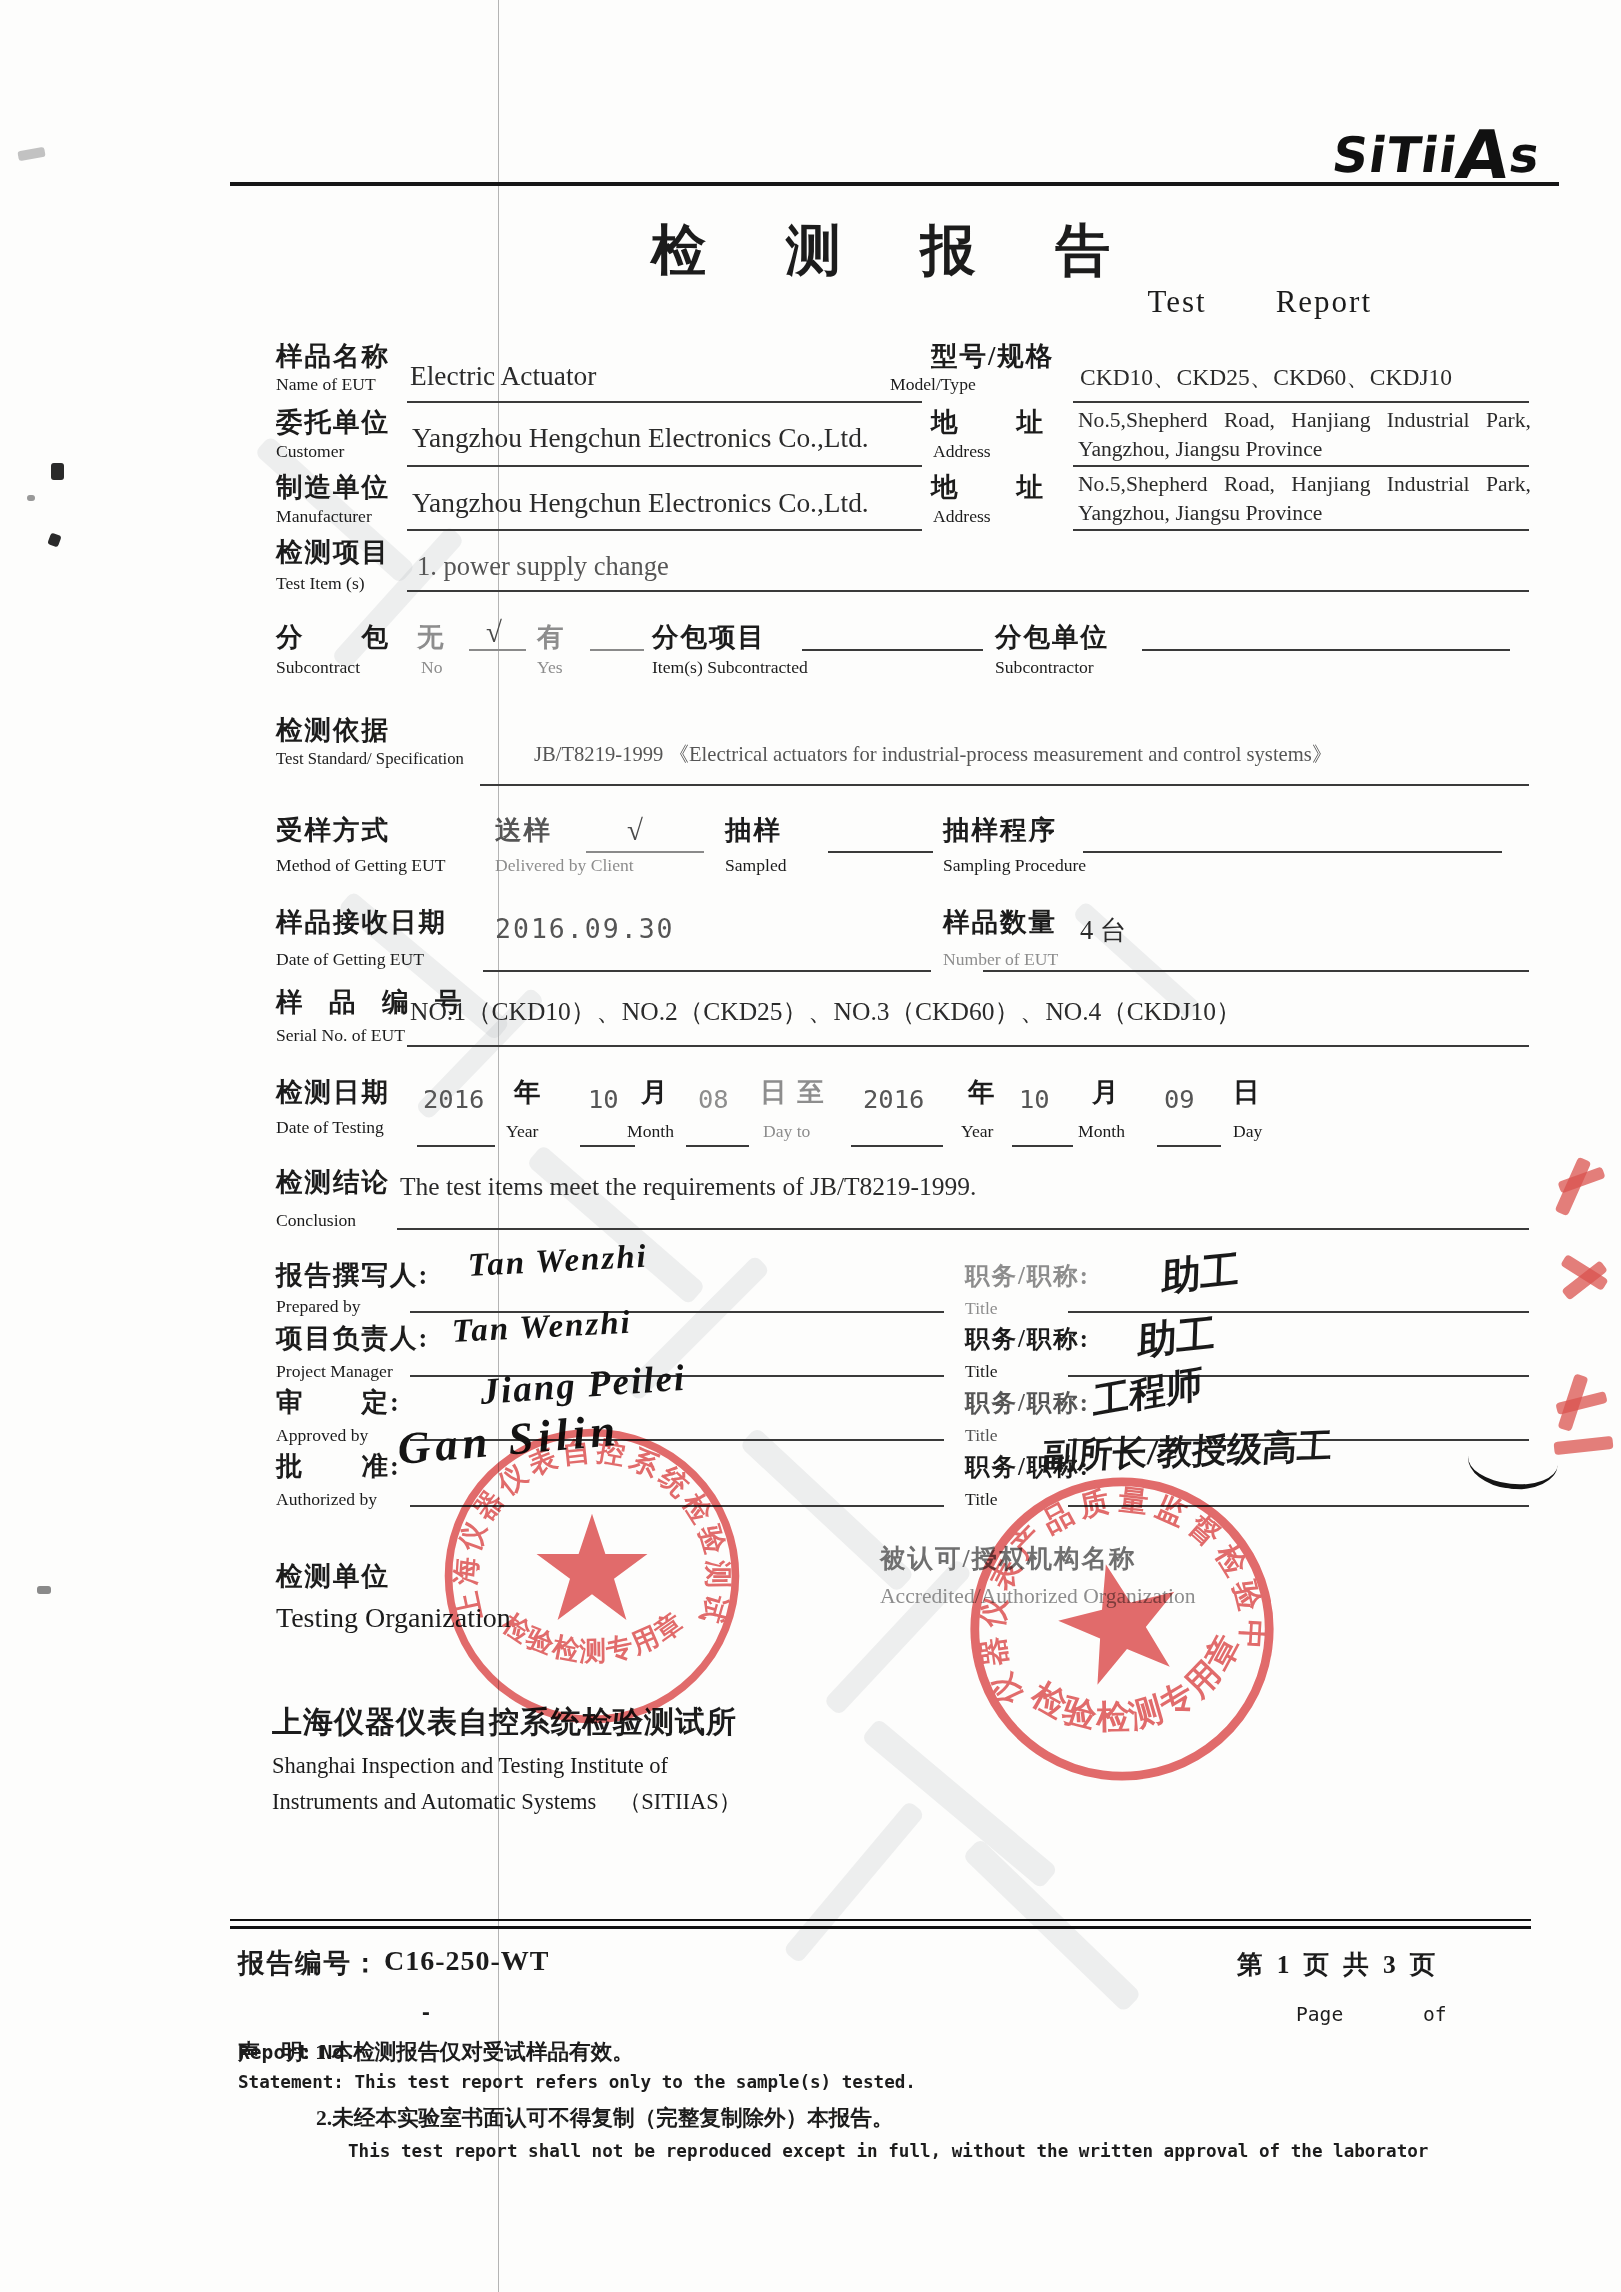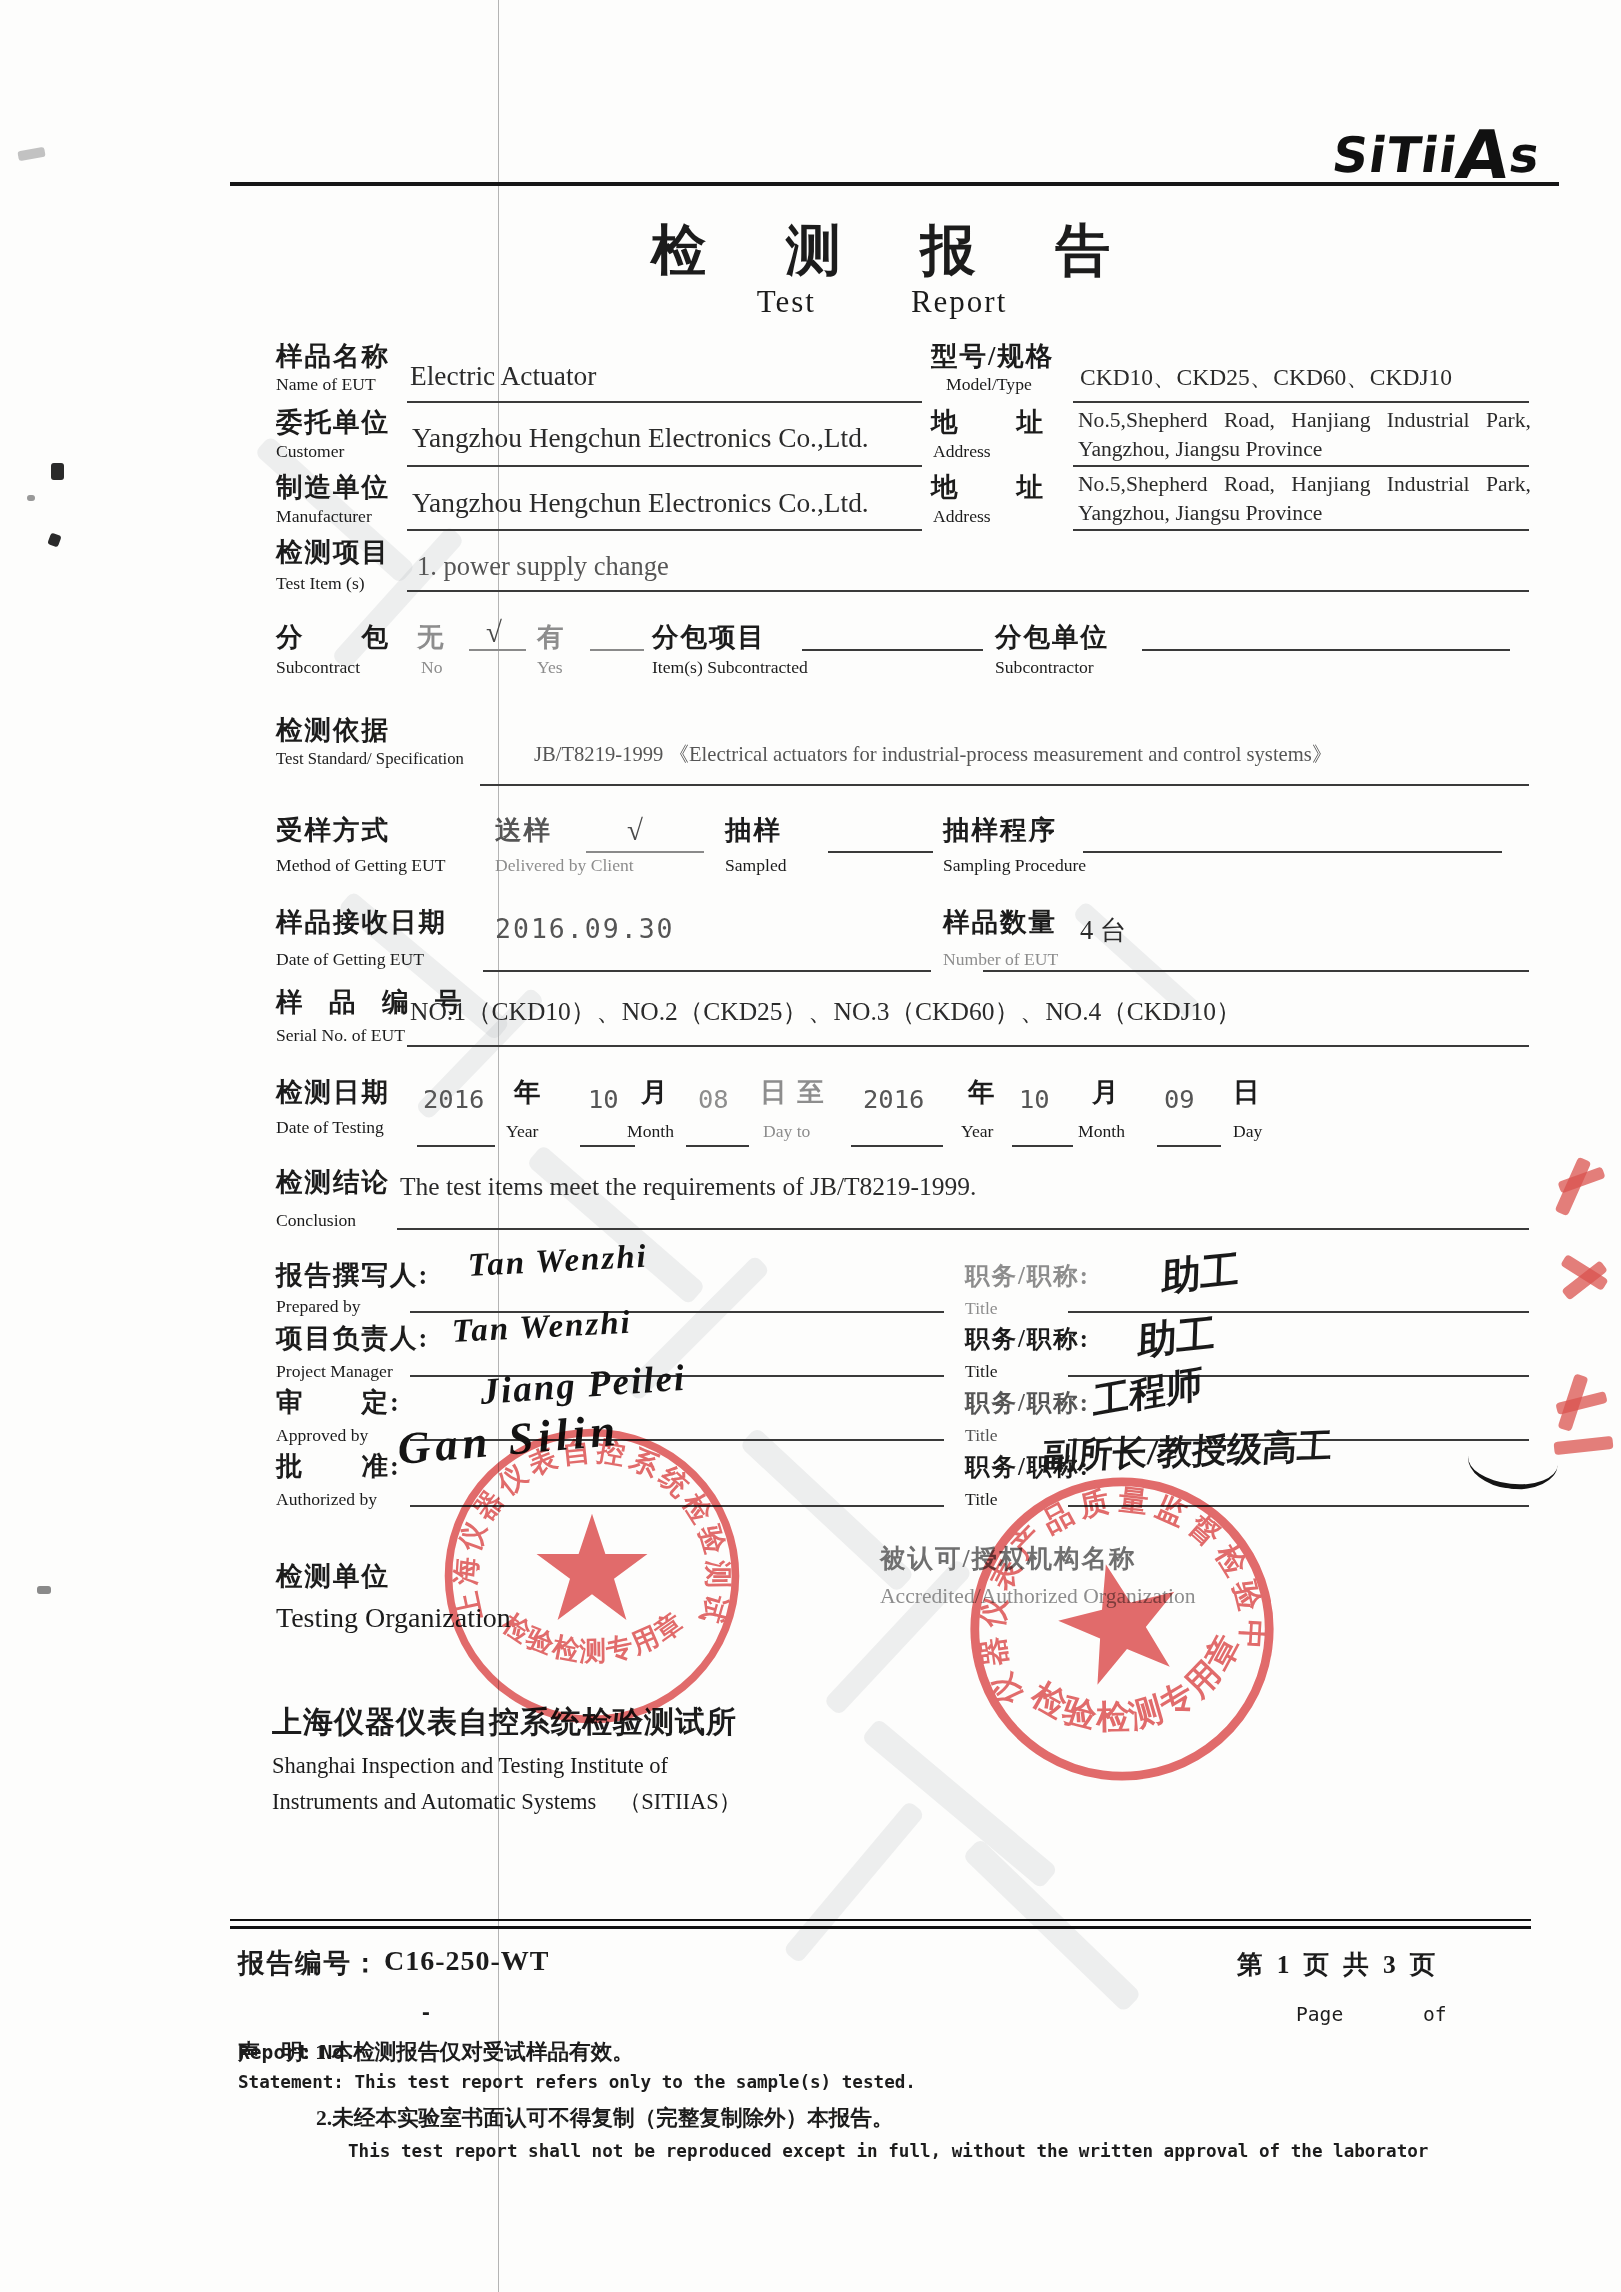--- a/index.html
+++ b/index.html
@@ -53,31 +53,31 @@
   <div class="blob" style="left:17.6px;top:149px;width:27.4px;height:9.8px;background:#c2c2c2;transform:rotate(-10deg);"></div>
   <div class="blob" style="left:37px;top:1586px;width:13.7px;height:7.8px;background:#8a8a8a;"></div>
 
   <div class="abs logo" style="left:1333px;top:116px;font-size:49px;">
     <span>SiTii</span><span style="font-size:67px;vertical-align:-5.9px;">A</span><span>s</span>
   </div>
 
   <div class="abs" style="left:230px;top:182px;width:1329px;height:3.9px;background:#161616;"></div>
 
   <div class="abs title-cn" style="left:392px;top:214px;width:1010px;text-align:center;">检 测 报 告</div>
-  <div class="abs" style="left:392px;top:284px;width:980px;display:flex;justify-content:center;gap:95px;">
+  <div class="abs" style="left:392px;top:284px;width:980px;display:flex;justify-content:flex-end;gap:69px;">
     <span class="title-en">Test</span>
     <span class="title-en">Report</span>
   </div>
 
   <div class="abs cl" style="left:276px;top:338px;">样品名称</div>
   <div class="abs el" style="left:276px;top:374px;">Name of EUT</div>
   <div class="abs val" style="left:410px;top:361px;font-size:27.4px;">Electric Actuator</div>
   <div class="ln" style="left:407px;top:401px;width:515px;"></div>
   <div class="abs cl" style="left:931px;top:338px;">型号/规格</div>
-  <div class="abs el" style="left:946px;top:374px;text-align:center;">Model/Type</div>
+  <div class="abs el" style="left:890px;top:374px;text-align:center;">Model/Type</div>
   <div class="abs val" style="left:1080px;top:361px;font-size:23.5px;">CKD10、CKD25、CKD60、CKDJ10</div>
   <div class="ln" style="left:1073px;top:401px;width:456px;"></div>
 
   <div class="abs cl" style="left:276px;top:404px;">委托单位</div>
   <div class="abs el" style="left:276px;top:441px;">Customer</div>
   <div class="abs val" style="left:412px;top:423px;font-size:27.4px;">Yangzhou Hengchun Electronics Co.,Ltd.</div>
   <div class="ln" style="left:407px;top:465px;width:515px;"></div>
   <div class="abs cl" style="left:931px;top:404px;">地　　址</div>
   <div class="abs el" style="left:933px;top:441px;">Address</div>
   <div class="abs" style="left:1078px;top:406px;width:453px;font-size:21.6px;line-height:1.33;text-align:justify;color:#2b2b2b;">No.5,Shepherd Road, Hanjiang Industrial Park, Yangzhou, Jiangsu Province</div>

